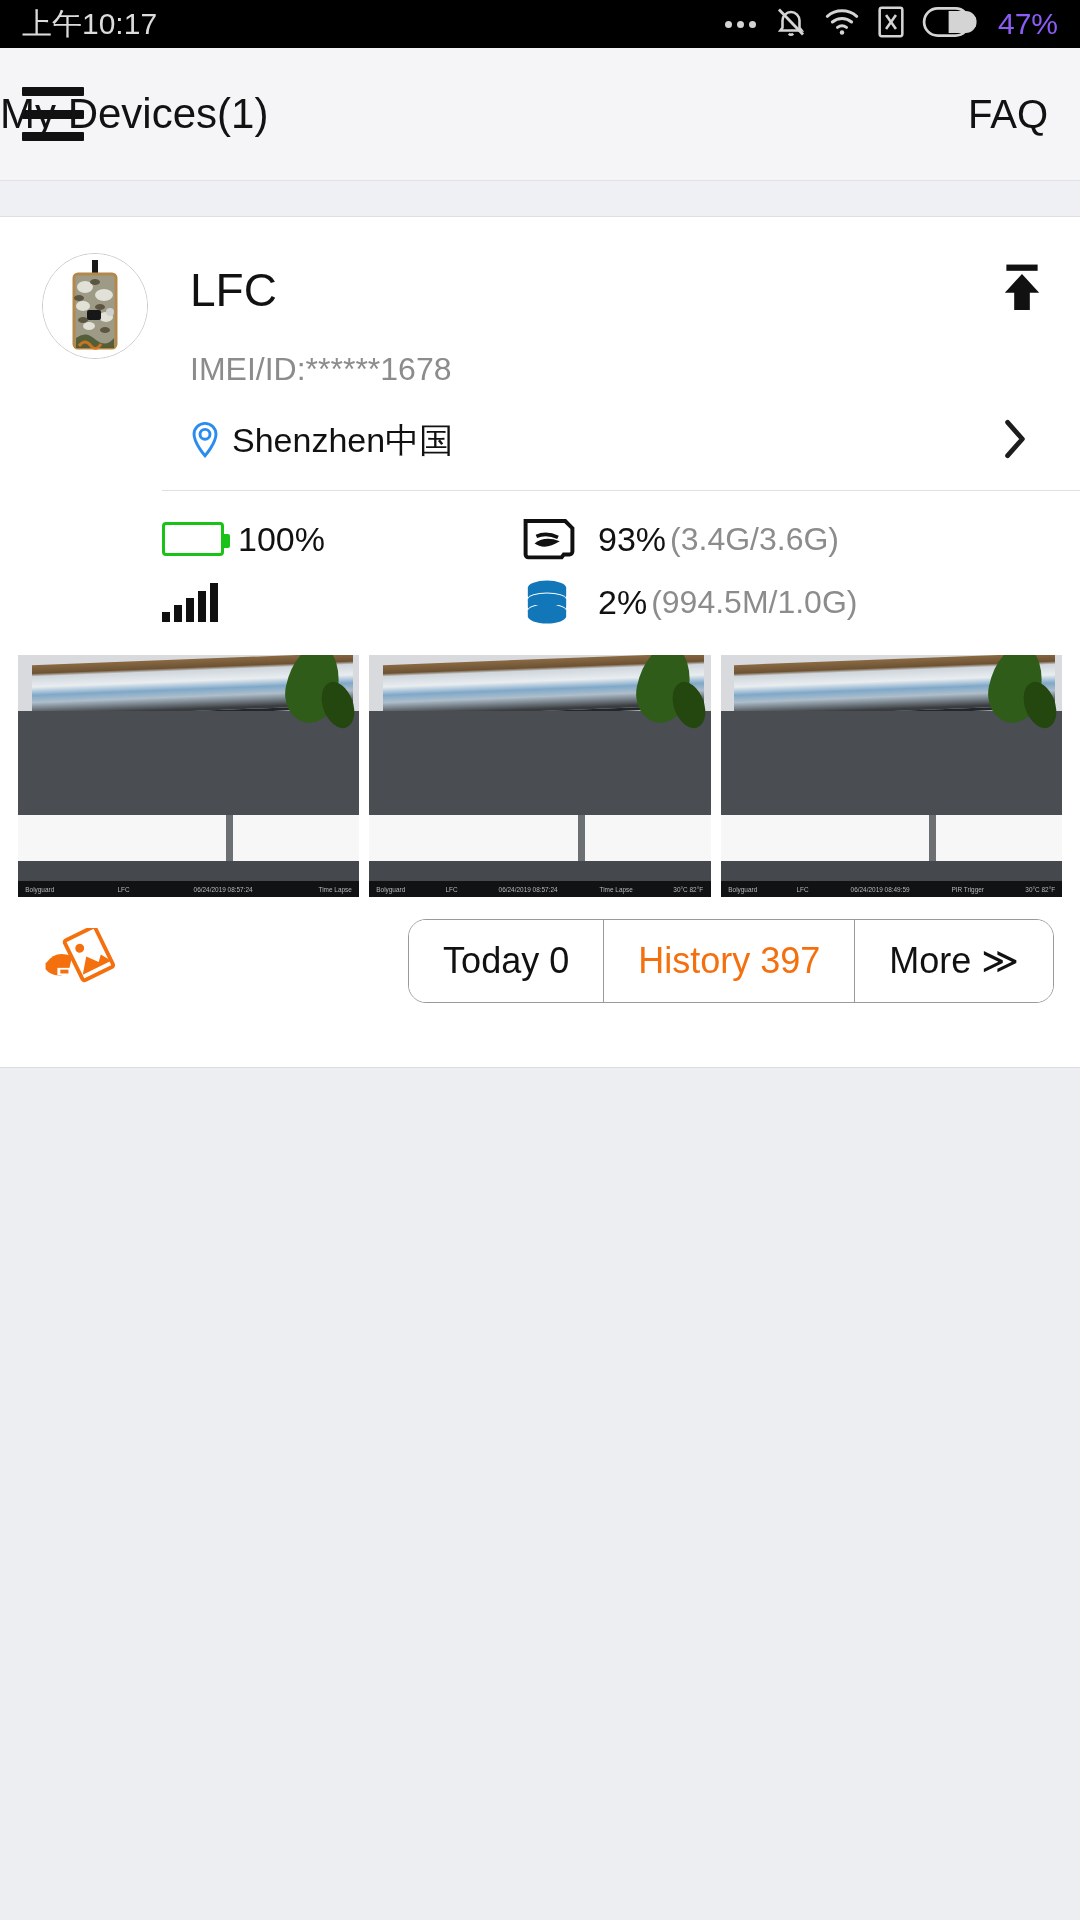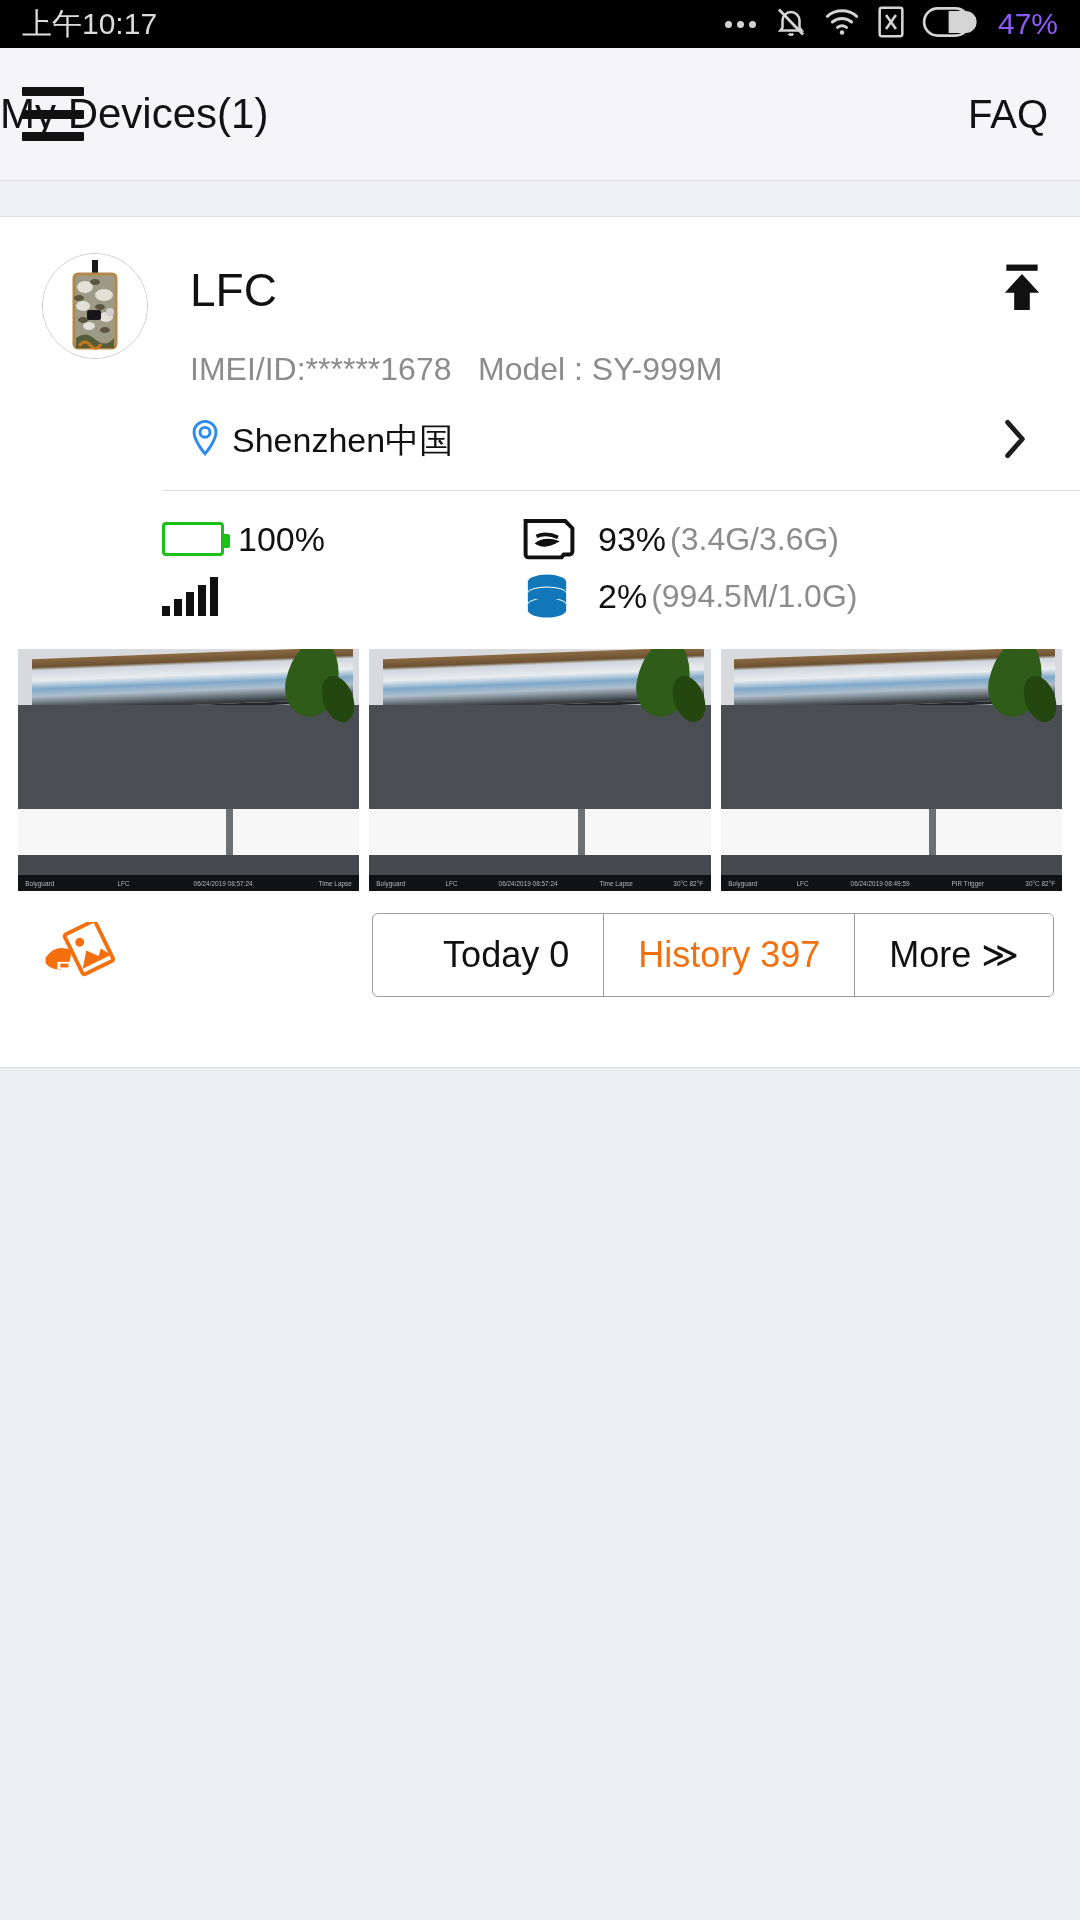--- a/index.html
+++ b/index.html
@@ -152,20 +152,21 @@
   .meta-row {
     display: flex;
     align-items: center;
     margin-top: 38px;
     color: #8c8c8c;
     font-size: 32px;
   }
   .meta-imei { min-width: 288px; }
   .loc-row {
     display: flex;
+    align-items: center;
     margin-top: 30px;
     position: relative;
   }
   .loc-pin { margin-right: 12px; display: block; }
   .loc-text {
     font-size: 34px;
     color: #111111;
   }
   .chevron {
     position: absolute;
@@ -178,21 +179,21 @@
   .divider {
     height: 1px;
     background: #e0e0e0;
     margin: 26px 0 0 162px;
   }
 
   
   .stats {
     display: grid;
     grid-template-columns: 360px 1fr;
-    row-gap: 12px;
+    row-gap: 18px;
     padding: 26px 0 24px 162px;
   }
   .stat {
     display: flex;
     align-items: center;
   }
   .stat .ic {
     width: 66px;
     display: flex;
     align-items: center;
@@ -342,24 +343,23 @@
     padding: 22px 26px 26px 26px;
   }
   .gallery-icon {
     margin-left: 16px;
     cursor: pointer;
   }
   .seg {
     margin-left: auto;
     display: flex;
     border: 1px solid #9a9a9a;
-    border-radius: 6px;
+    border-radius: 18px;
     overflow: hidden;
     background: #ffffff;
-    padding-left: 36px;
   }
   .seg button {
     font-family: "Liberation Sans", sans-serif;
     font-size: 36px;
     background: #ffffff;
     border: 0;
     border-right: 1px solid #9a9a9a;
     padding: 20px 34px;
     cursor: pointer;
     color: #111111;
@@ -469,21 +469,20 @@
 
       <div class="upload-icon">
         <svg width="44" height="50" viewBox="0 0 28 32">
           <rect x="4" y="1" width="20" height="4" fill="#111111"></rect>
           <path d="M14 7 L25 19 H19 V30 H9 V19 H3 Z" fill="#111111"></path>
         </svg>
       </div>
 
       <div class="meta-row">
         <span class="meta-imei">IMEI/ID:******1678</span>
-        <span class="meta-model">Model : SY-999M</span>
       </div>
 
       <div class="loc-row">
         <span class="loc-pin">
           <svg width="30" height="38" viewBox="0 0 20 26" fill="none" stroke="#2b8cf0" stroke-width="2">
             <path d="M10 24.5C10 24.5 17.5 15.8 17.5 9.8A7.5 7.5 0 0 0 2.5 9.8C2.5 15.8 10 24.5 10 24.5z"></path>
             <circle cx="10" cy="9.8" r="3.4"></circle>
           </svg>
         </span>
         <span class="loc-text">Shenzhen中国</span>

